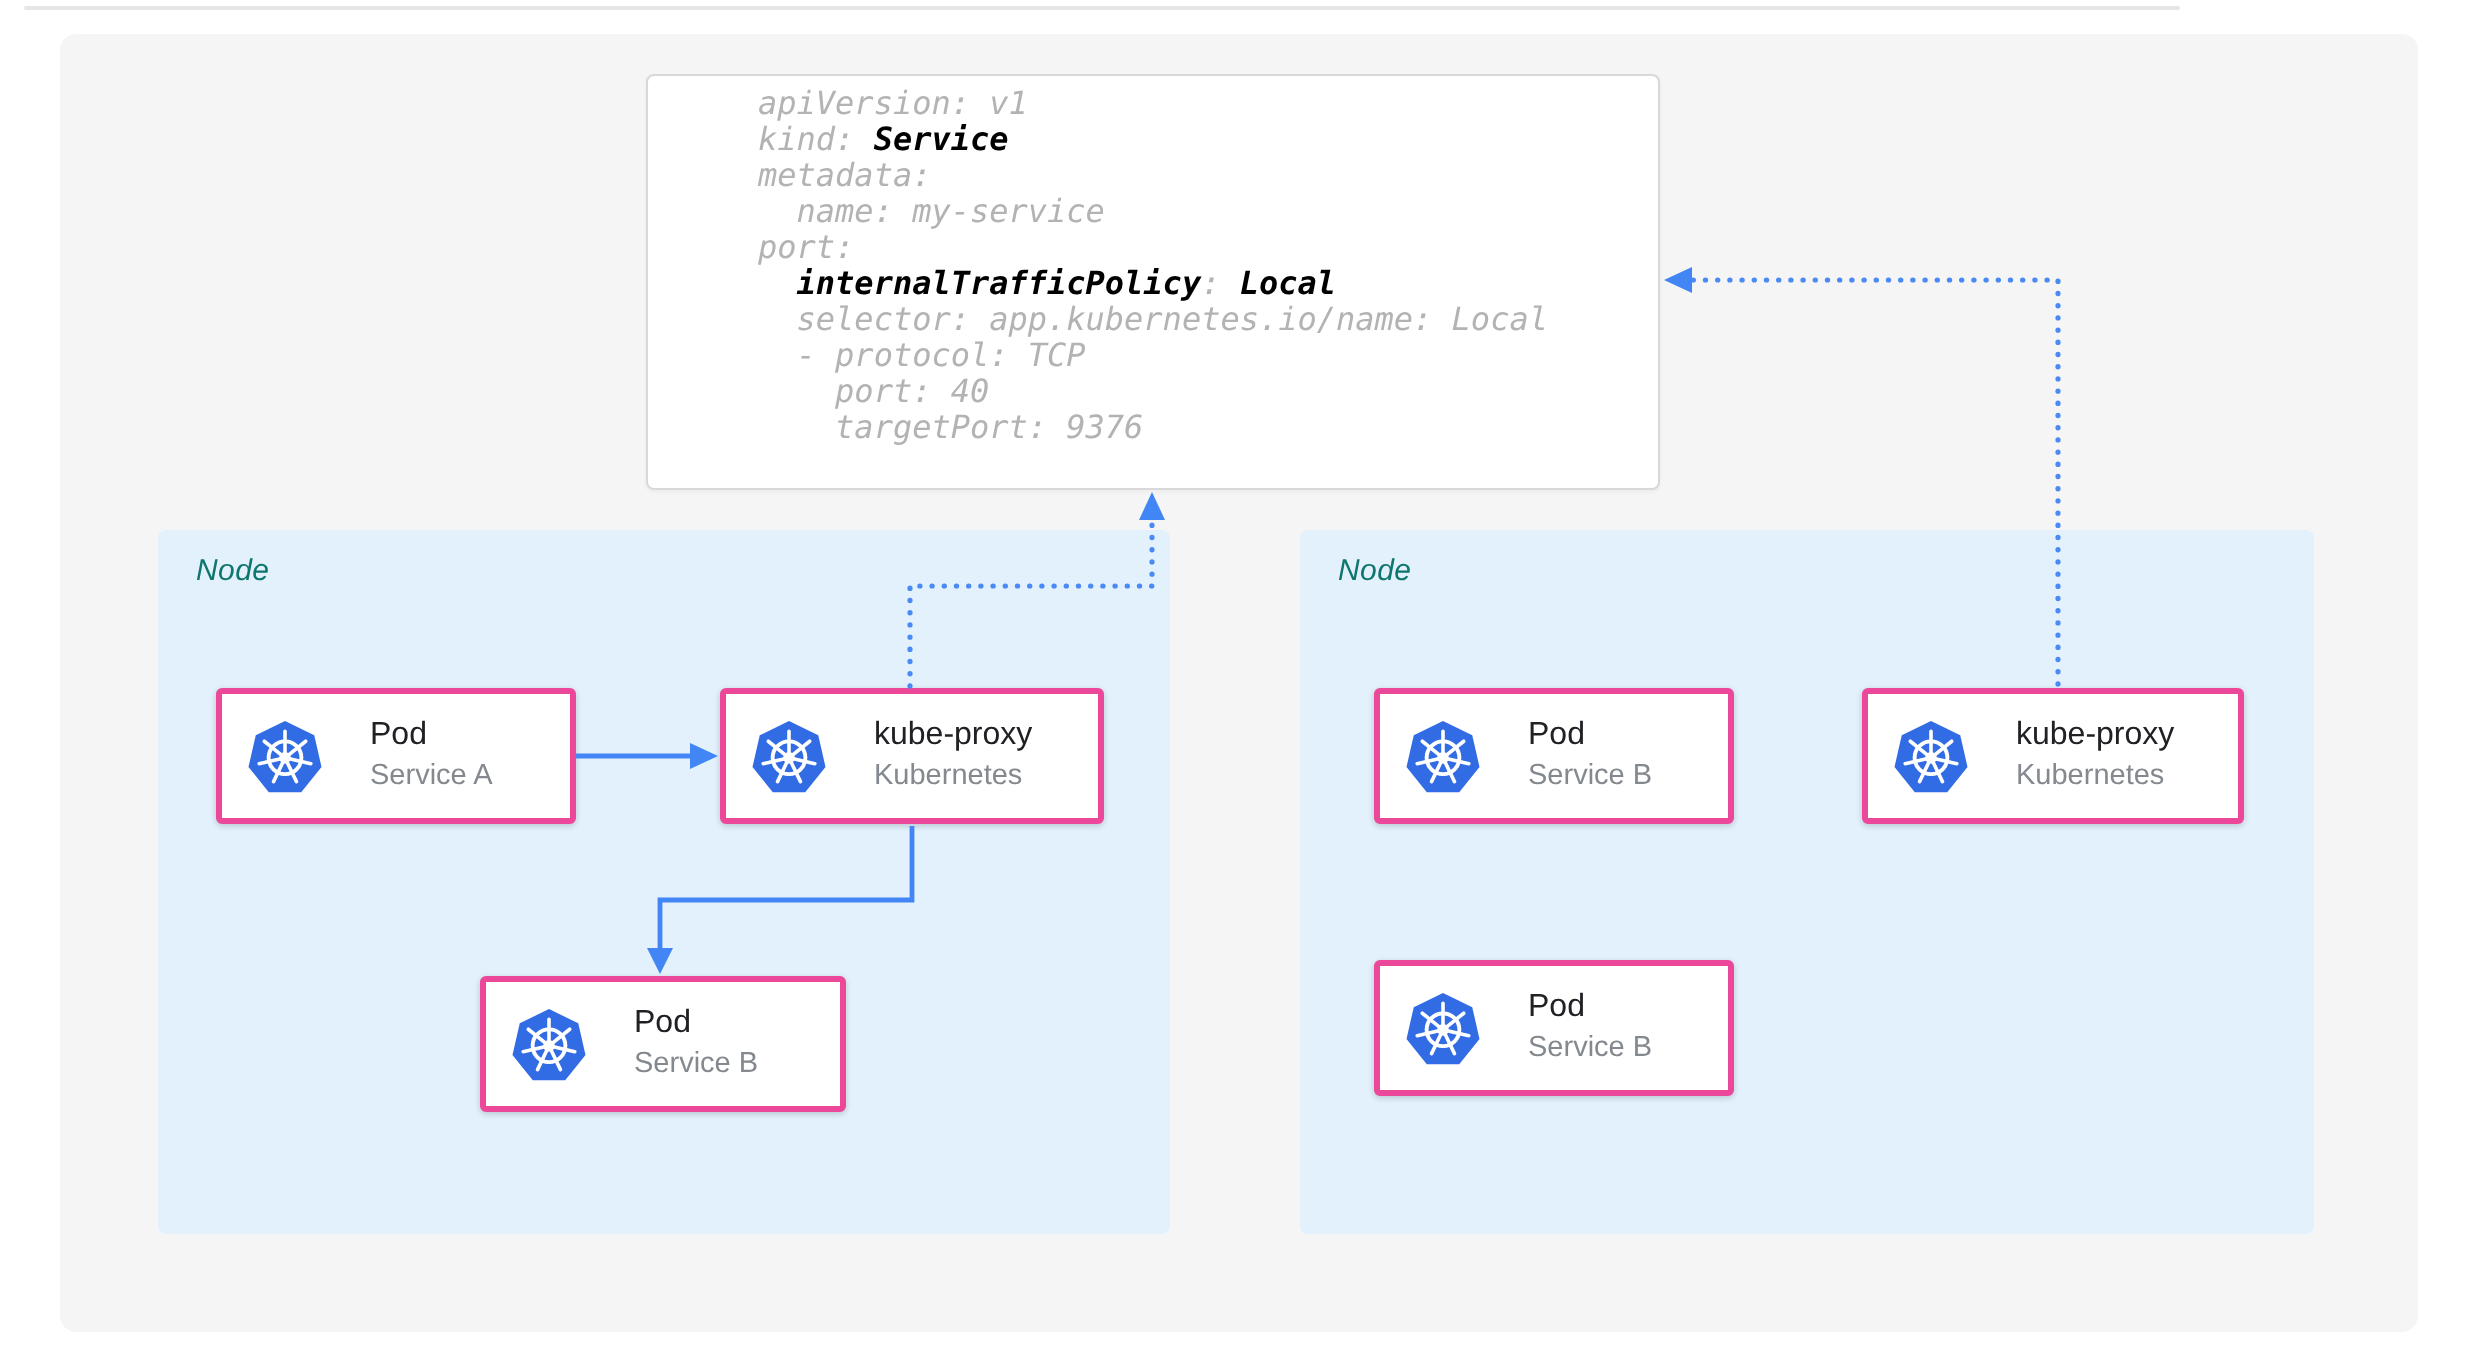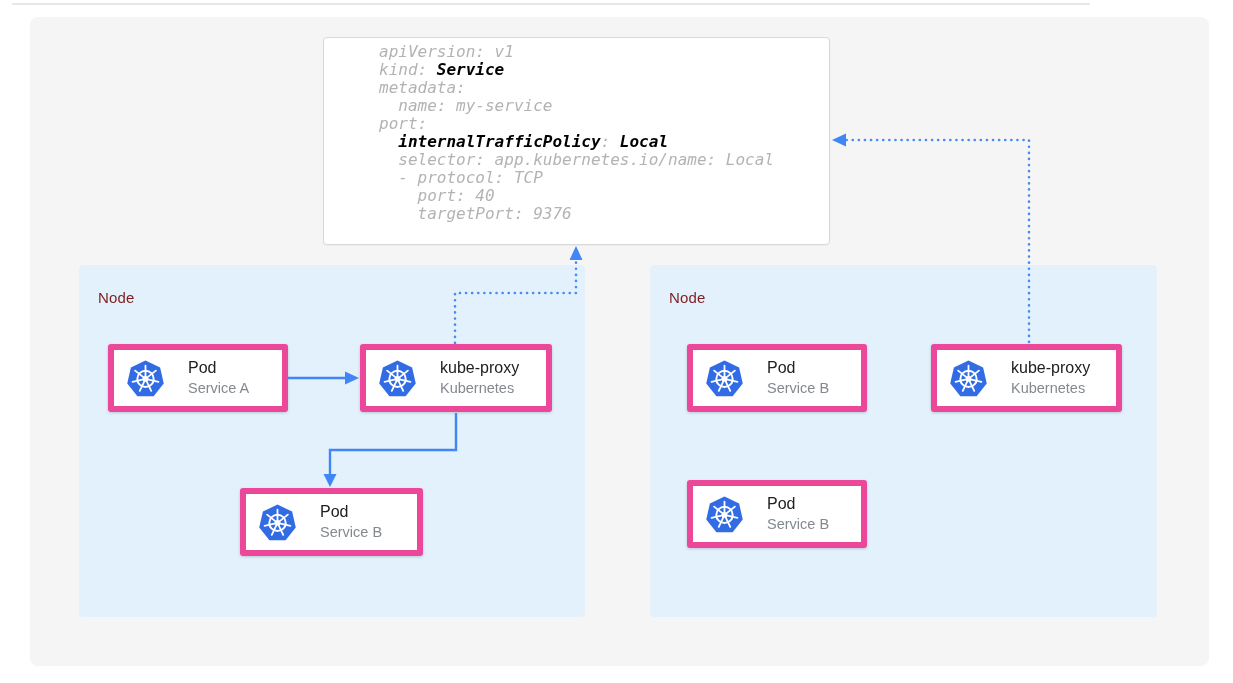--- a/index.html
+++ b/index.html
@@ -3,31 +3,31 @@
 <meta charset="utf-8">
 <style>
   html,body{margin:0;padding:0;background:#ffffff;}
   .canvas{position:relative;width:1233px;height:683px;background:#ffffff;overflow:hidden;
           font-family:"Liberation Sans",sans-serif;}
   .top-line{position:absolute;left:12px;top:3px;width:1078px;height:2px;background:#e6e6e6;border-radius:2px;}
   .panel{position:absolute;left:30px;top:17px;width:1179px;height:649px;background:#f5f5f6;border-radius:8px;}
   .node{position:absolute;top:265px;width:507px;height:352px;background:#e3f1fd;border-radius:4px;}
   .node-left{left:79px;width:506px;}
   .node-right{left:650px;}
-  .node-label{position:absolute;left:19px;top:24px;font-size:15px;color:#7f1d1d;letter-spacing:.2px;}
+  .node-label{position:absolute;left:19px;top:12px;font-size:15px;color:#0f766e;letter-spacing:.2px;font-style:italic;}
   .yaml-box{position:absolute;left:323px;top:37px;width:507px;height:208px;background:#ffffff;
             border:1px solid #d8d8d8;border-radius:4px;box-sizing:border-box;
             box-shadow:0 1px 2px rgba(0,0,0,0.04);}
   .yaml-code{width:max-content;margin:5px auto 0 auto;
              font-family:"DejaVu Sans Mono",monospace;font-style:italic;
              font-size:16px;line-height:18px;color:#b3b3b3;}
   .code-line{white-space:pre;}
   .code-bold{font-weight:700;color:#000000;}
   .card{position:absolute;height:68px;background:#ffffff;border-radius:3px;
-        border:6px solid #ec4899;box-sizing:border-box;
+        border:3px solid #ec4899;box-sizing:border-box;
         box-shadow:0 1px 3px rgba(0,0,0,0.18);
         display:flex;align-items:center;padding-left:12px;gap:23px;}
   .k8s-wrap{width:39px;height:39px;flex:0 0 aupx;display:inline-flex;}
   .k8s-wrap svg{width:39px;height:39px;}
   .card-text{display:flex;flex-direction:column;gap:1px;}
   .card-title{font-size:16px;font-weight:500;color:#202124;line-height:20px;}
   .card-subtitle{font-size:14.5px;color:#84898f;line-height:19px;}
   .overlay{position:absolute;left:0;top:0;width:1233px;height:683px;pointer-events:none;}
   .solid-line{stroke:#4285f4;stroke-width:2.4;fill:none;}
   .dotted-line{stroke:#4a8af4;stroke-width:2.6;fill:none;stroke-linecap:round;stroke-dasharray:0.1 6;}

